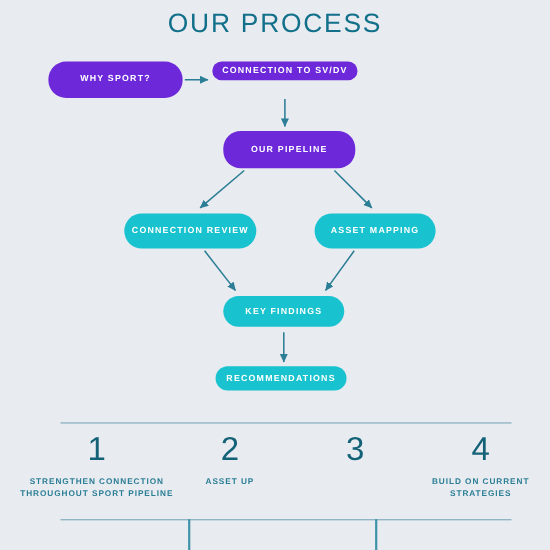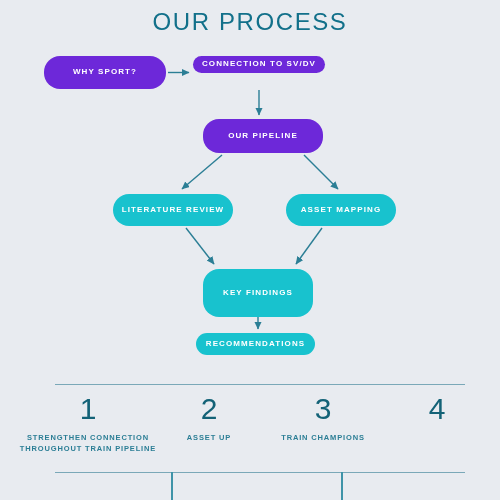--- a/index.html
+++ b/index.html
@@ -127,50 +127,50 @@
       <div class="node dark" style="left: 44px; top: 56px; width: 122px; height: 33px;">
         <span>WHY SPORT?</span>
       </div>
       <div class="node dark" style="left: 193px; top: 56px; width: 132px; height: 17px;">
         <span>CONNECTION TO SV/DV</span>
       </div>
       <div class="node dark" style="left: 203px; top: 119px; width: 120px; height: 34px;">
         <span>OUR PIPELINE</span>
       </div>
       <div class="node light" style="left: 113px; top: 194px; width: 120px; height: 32px;">
-        <span>LITERATURE REVIEW</span>
+        <span>CONNECTION REVIEW</span>
       </div>
       <div class="node light" style="left: 286px; top: 194px; width: 110px; height: 32px;">
         <span>ASSET MAPPING</span>
       </div>
-      <div class="node light" style="left: 203px; top: 269px; width: 110px; height: 48px;">
+      <div class="node light" style="left: 203px; top: 269px; width: 110px; height: 28px;">
         <span>KEY FINDINGS</span>
       </div>
       <div class="node light" style="left: 196px; top: 333px; width: 119px; height: 22px;">
         <span>RECOMMENDATIONS</span>
       </div>
     </div>
 
   <div id="steps">
     <div class="rule-h" style="left:55px; top:0px; width:410px;"></div>
     <div class="rule-h" style="left:55px; top:88px; width:410px;"></div>
     <div class="rule-v" style="left:171px; top:88px; height:28px;"></div>
     <div class="rule-v" style="left:341px; top:88px; height:28px;"></div>
     <div id="step-layer">
         <div class="step" style="left: 18px; width: 140px;">
           <div class="step-num">1</div>
-          <div class="step-label">STRENGTHEN CONNECTION THROUGHOUT TRAIN PIPELINE</div>
+          <div class="step-label">STRENGTHEN CONNECTION THROUGHOUT SPORT PIPELINE</div>
         </div>
         <div class="step" style="left: 150px; width: 118px;">
           <div class="step-num">2</div>
           <div class="step-label">ASSET UP</div>
         </div>
         <div class="step" style="left: 258px; width: 130px;">
           <div class="step-num">3</div>
-          <div class="step-label">TRAIN CHAMPIONS</div>
         </div>
         <div class="step" style="left: 378px; width: 118px;">
           <div class="step-num">4</div>
+          <div class="step-label">BUILD ON CURRENT STRATEGIES</div>
         </div>
       </div>
   </div>
 
 </div>
 
 </body></html>

